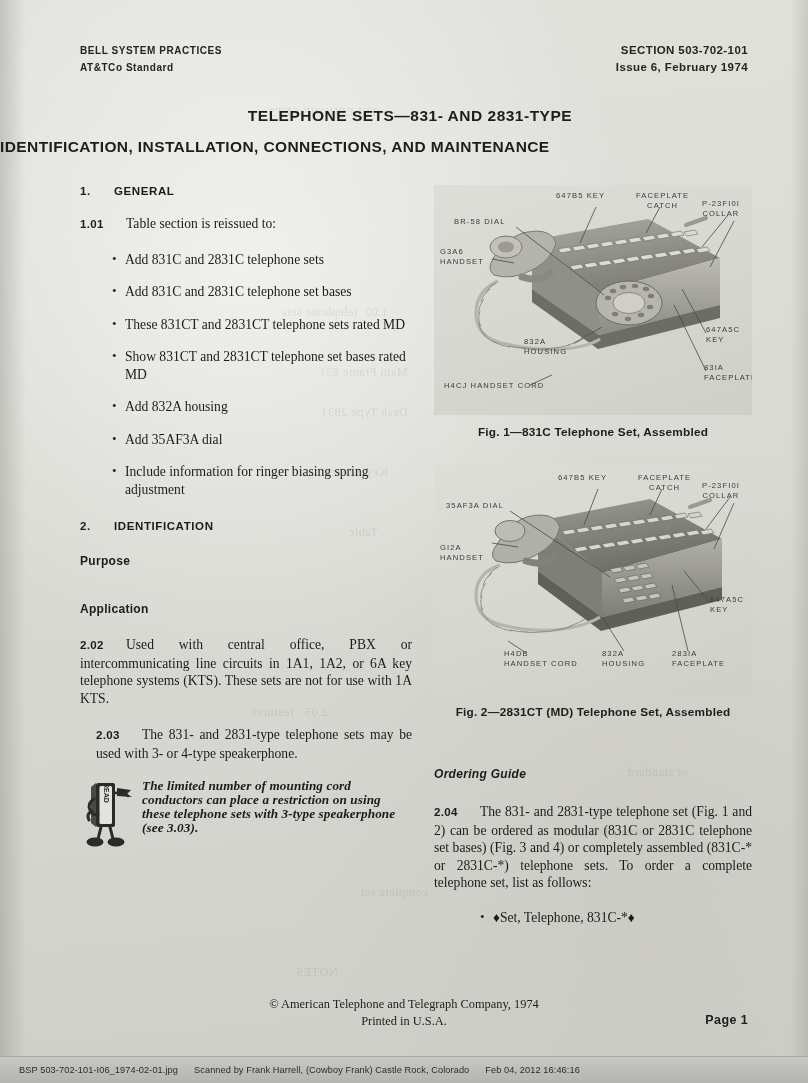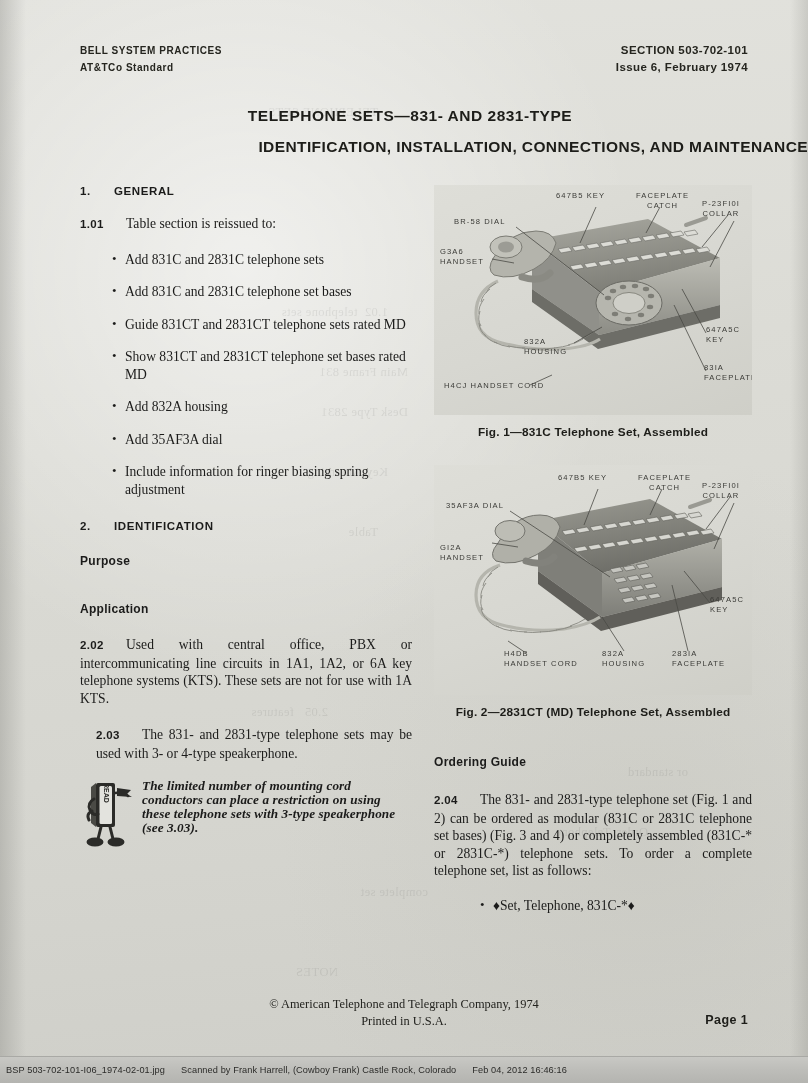--- a/index.html
+++ b/index.html
@@ -94,21 +94,21 @@
     font-family: "Liberation Sans", sans-serif;
     font-weight: bold;
     font-size: 15.5px;
     letter-spacing: 0.5px;
     color: #1d1d19;
     padding-left: 12px;
   }
   .title2 {
     position: absolute;
     left: 0; right: 0; top: 138px;
-    text-align: right;
+    text-align: left;
     font-family: "Liberation Sans", sans-serif;
     font-weight: bold;
     font-size: 15.5px;
     letter-spacing: 0.4px;
     color: #1d1d19;
   }
 
   
   .col-left {
     position: absolute;
@@ -249,21 +249,21 @@
   }
 
   .scanbar {
     position: absolute;
     left: 0; right: 0; bottom: 0;
     height: 26px;
     background: linear-gradient(to bottom, #c8c8c4 0%, #bdbdb9 50%, #b4b4b0 100%);
     border-top: 1px solid #a9a9a5;
     display: flex;
     align-items: center;
-    padding-left: 6px;
+    padding-left: 19px;
     font-family: "Liberation Sans", sans-serif;
     font-size: 9.2px;
     color: #2b2b29;
     letter-spacing: 0.1px;
     gap: 16px;
   }
 </style>
 </head>
 <body>
 
@@ -309,21 +309,21 @@
         <span>GENERAL</span>
       </div>
 
       <div class="para">
         <span class="pnum lead">1.01</span><span>Table section is reissued to:</span>
       </div>
 
       <ul class="bullets">
         <li>Add 831C and 2831C telephone sets</li>
         <li>Add 831C and 2831C telephone set bases</li>
-        <li>Guide 831CT and 2831CT telephone sets rated MD</li>
+        <li>These 831CT and 2831CT telephone sets rated MD</li>
         <li>Show 831CT and 2831CT telephone set bases rated MD</li>
         <li>Add 832A housing</li>
         <li>Add 35AF3A dial</li>
         <li>Include information for ringer biasing spring adjustment</li>
       </ul>
 
       <div class="sec-head" style="margin-top:22px;">
         <span class="num">2.</span>
         <span>IDENTIFICATION</span>
       </div>
@@ -611,21 +611,21 @@
               <path d="M92 188 L74 176"></path>
               <path d="M190 186 L168 152"></path>
               <path d="M254 186 L238 120"></path>
               <path d="M276 138 L250 106"></path>
             </g>
           </svg>
         </div>
         <div class="fig-cap">Fig. 2—2831CT (MD) Telephone Set, Assembled</div>
       </div>
 
-      <div class="sub-head" style="margin-top:36px;">Ordering Guide</div>
+      <div class="sub-head" style="margin-top:48px;font-style:italic;">Ordering Guide</div>
 
       <div class="para" style="margin-top:22px;">
         <span class="pnum lead">2.04</span><span>The 831- and 2831-type telephone set (Fig. 1 and 2) can be ordered as modular (831C or 2831C telephone set bases) (Fig. 3 and 4) or completely assembled (831C-* or 2831C-*) telephone sets.  To order a complete telephone set, list as follows:</span>
       </div>
 
       <ul class="bullets" style="padding-left:46px; margin-top:16px;">
         <li>♦Set, Telephone, 831C-*♦</li>
       </ul>
 
     </div>

